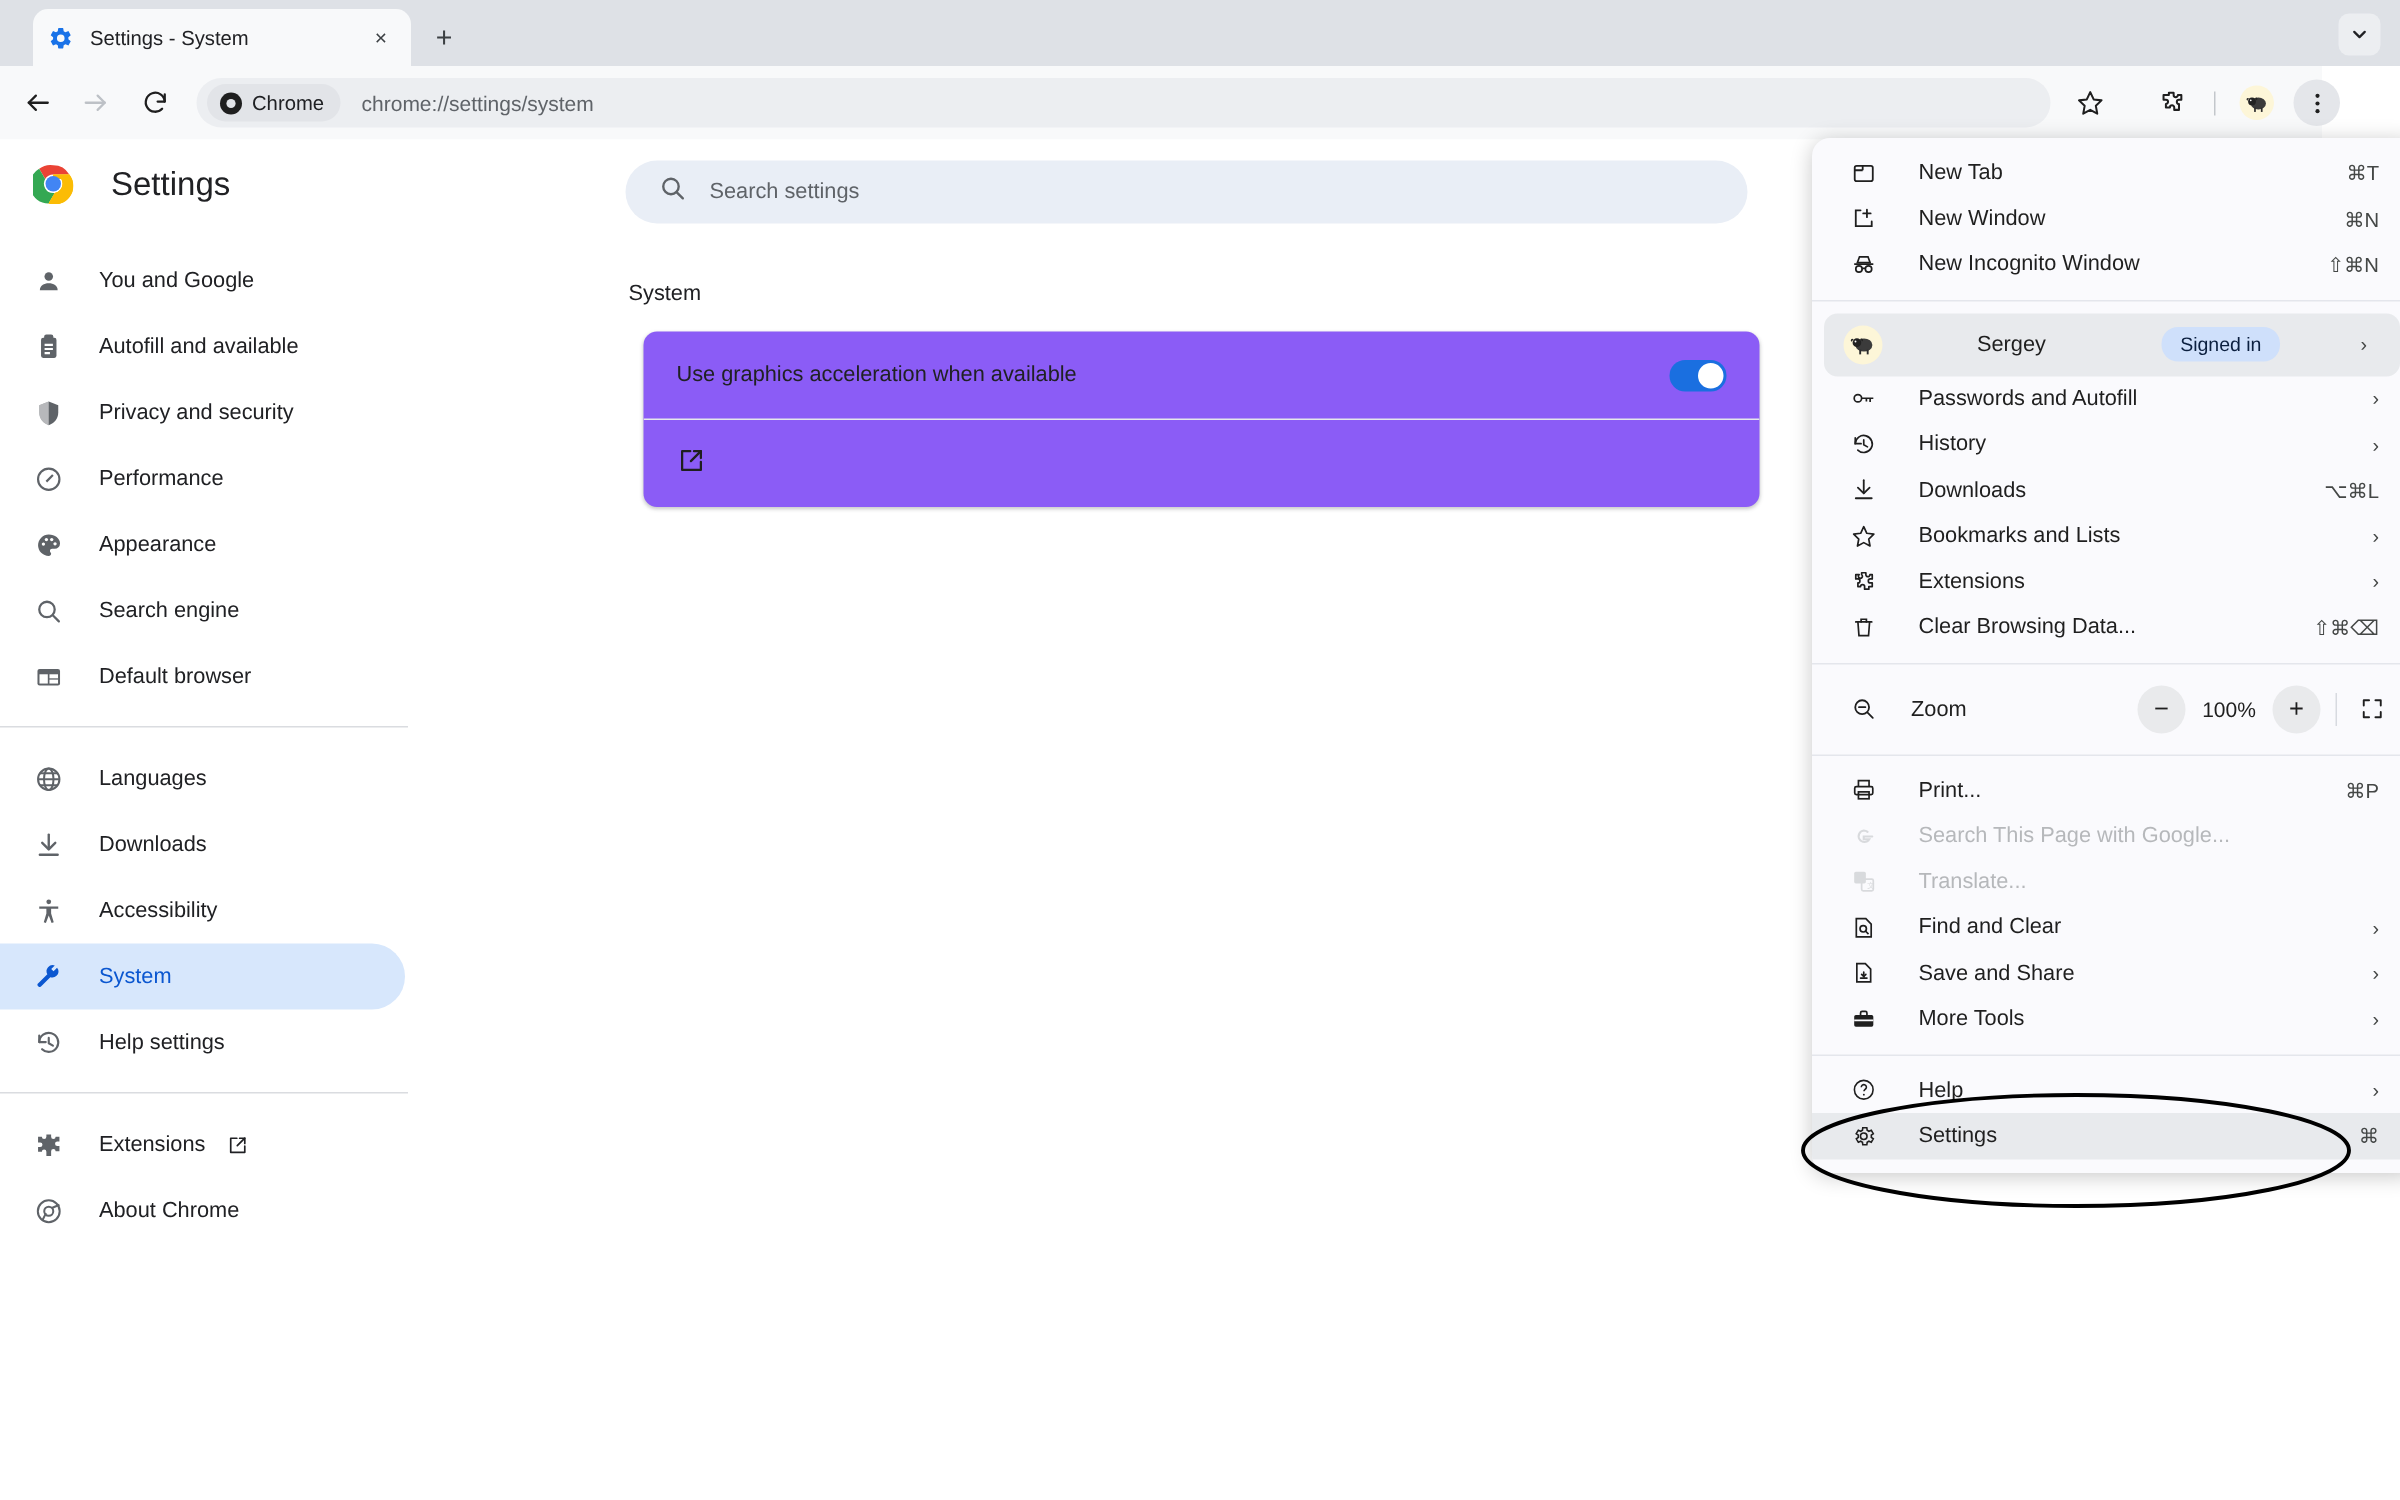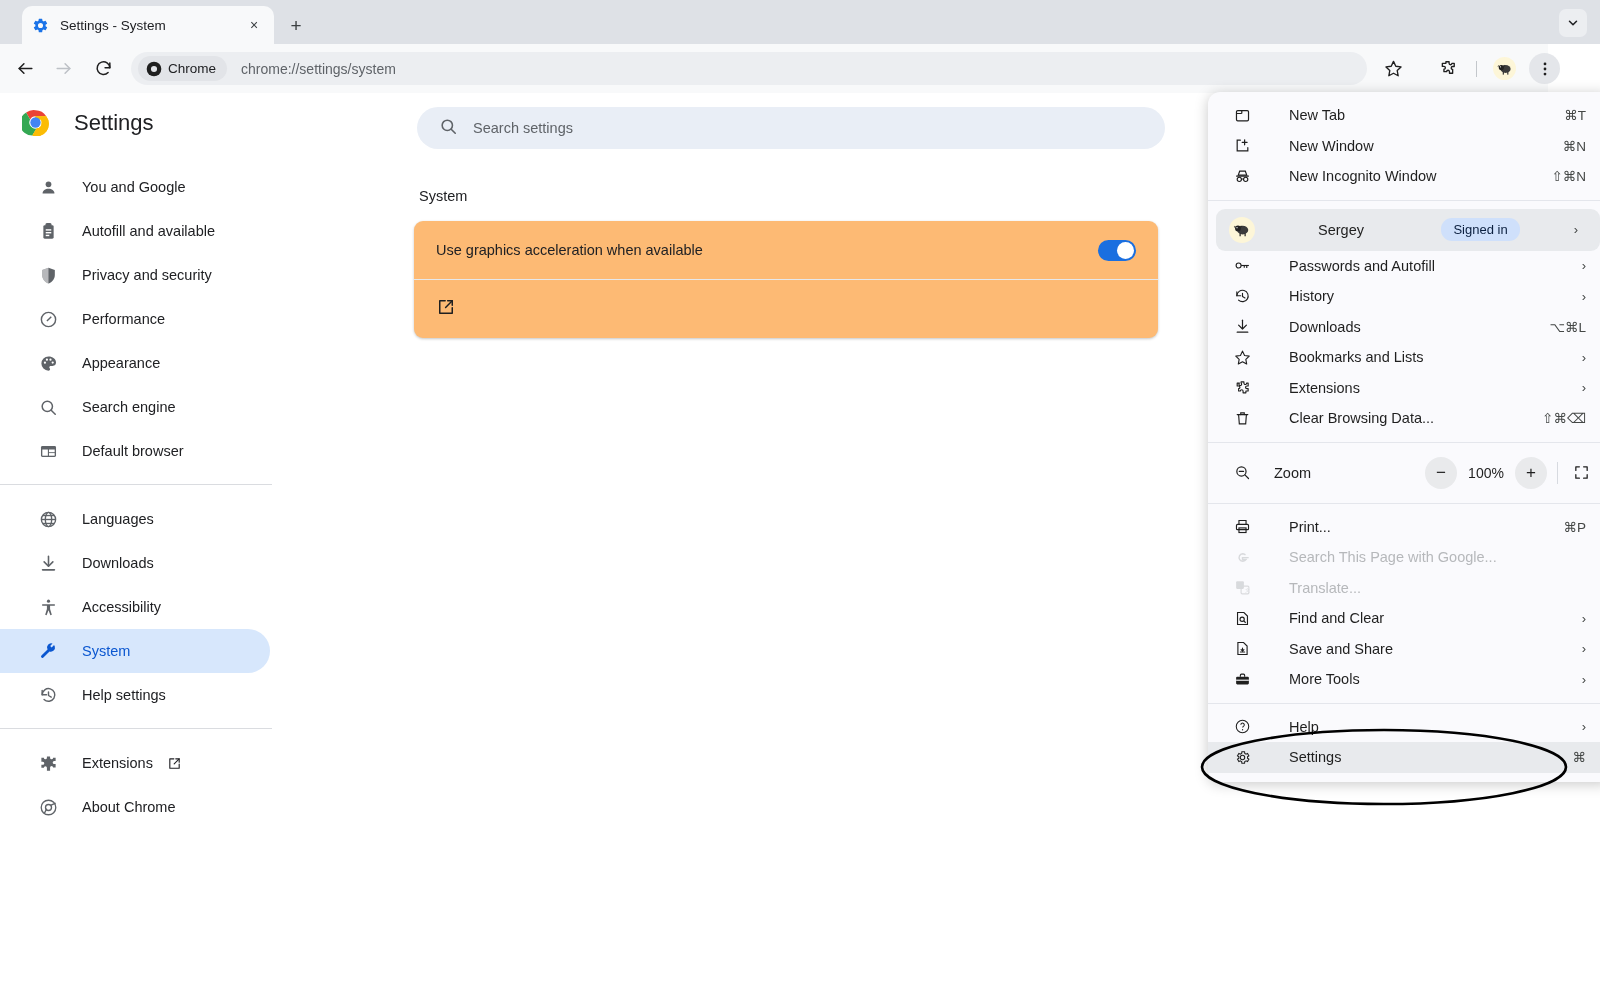--- a/index.html
+++ b/index.html
@@ -87,21 +87,21 @@
     background: #ffffff;
   }
 
   #header-row { position: absolute; left: 22px; top: 16px; display: flex; align-items: center; gap: 25px; }
   #chrome-logo { width: 27px; height: 27px; }
   #settings-title { font-size: 22px; color: #202124; font-weight: 400; }
 
   #sidebar { position: absolute; left: 0; top: 72px; width: 278px; }
   .nav-item {
     display: flex; align-items: center; height: 44px;
-    padding-left: 36px; border-radius: 0 22px 22px 0; margin-right: 8px;
+    padding-left: 20px; border-radius: 0 22px 22px 0; margin-right: 8px;
     cursor: pointer;
   }
   .nav-item .ni-icon { width: 24px; flex: 0 0 24px; display: flex; align-items: center; justify-content: center; color: #5f6368; }
   .nav-item .ni-label { font-size: 14.5px; color: #202124; margin-left: 22px; white-space: nowrap; }
   .nav-item .ni-ext { margin-left: 14px; display: flex; align-items: center; color: #202124; }
   .nav-item.selected { background: #d7e7fc; }
   .nav-item.selected .ni-icon { color: #0b57d0; }
   .nav-item.selected .ni-label { color: #0b57d0; }
   .nav-sep { height: 1px; background: #dadce0; margin: 11px 0 12px 0; width: 272px; }
 
@@ -113,22 +113,22 @@
   #search-input {
     border: none; outline: none; background: transparent; flex: 1;
     font-size: 14.5px; color: #202124; font-family: "Liberation Sans", sans-serif;
     height: 100%;
   }
   #search-input::placeholder { color: #5f6368; }
 
   #section-title { position: absolute; left: 419px; top: 95px; font-size: 14.5px; color: #202124; }
 
   #card {
-    position: absolute; left: 414px; top: 128px; width: 744px;
-    background: #fdba74; border-radius: 9px;
+    position: absolute; left: 429px; top: 128px; width: 744px;
+    background: #8b5cf6; border-radius: 9px;
     box-shadow: 0 1px 3px rgba(60,64,67,.20), 0 1px 2px rgba(60,64,67,.10);
     overflow: hidden;
   }
   .card-row {
     height: 58px; display: flex; align-items: center; padding: 0 22px;
   }
   .card-row .cr-label { font-size: 14.5px; color: #202124; flex: 1; }
   .card-divider { height: 1px; background: #e6e8eb; margin: 0 0 0 0; }
 
   .toggle {
@@ -145,21 +145,21 @@
     position: absolute; left: 1208px; top: 92px; width: 400px;
     background: #fafafd; border-radius: 12px 0 0 12px;
     box-shadow: 0 2px 14px rgba(0,0,0,.22);
     padding: 8px 0 9px 0; overflow: hidden;
   }
   .mi {
     display: flex; align-items: center; height: 30.5px; padding: 0 22px 0 24px;
     cursor: pointer; position: relative;
   }
   .mi .mi-icon { width: 20px; flex: 0 0 20px; display: flex; align-items: center; justify-content: center; color: #1f1f1f; }
-  .mi .mi-label { font-size: 14.5px; color: #1f1f1f; margin-left: 37px; flex: 1; white-space: nowrap; }
+  .mi .mi-label { font-size: 14.5px; color: #1f1f1f; margin-left: 27px; flex: 1; white-space: nowrap; }
   .mi .mi-accel { font-size: 13.5px; color: #444746; margin-left: 8px; white-space: nowrap; }
   .mi .mi-arrow { margin-left: 10px; color: #444746; font-size: 13px; line-height: 1; }
   .mi.disabled .mi-label { color: #b6b8bb; }
   .mi.disabled .mi-icon { color: #c3c5c8; opacity: .6; }
   .mi.highlight { background: #e8eaed; }
   .menu-sep { height: 1px; background: #e4e6ec; margin: 8px 0 8px 0; }
 
   .mi-profile { height: 42px; }
   .mi-profile .avatar-big {
     width: 26px; height: 26px; border-radius: 50%; background: #fdf6d8;

